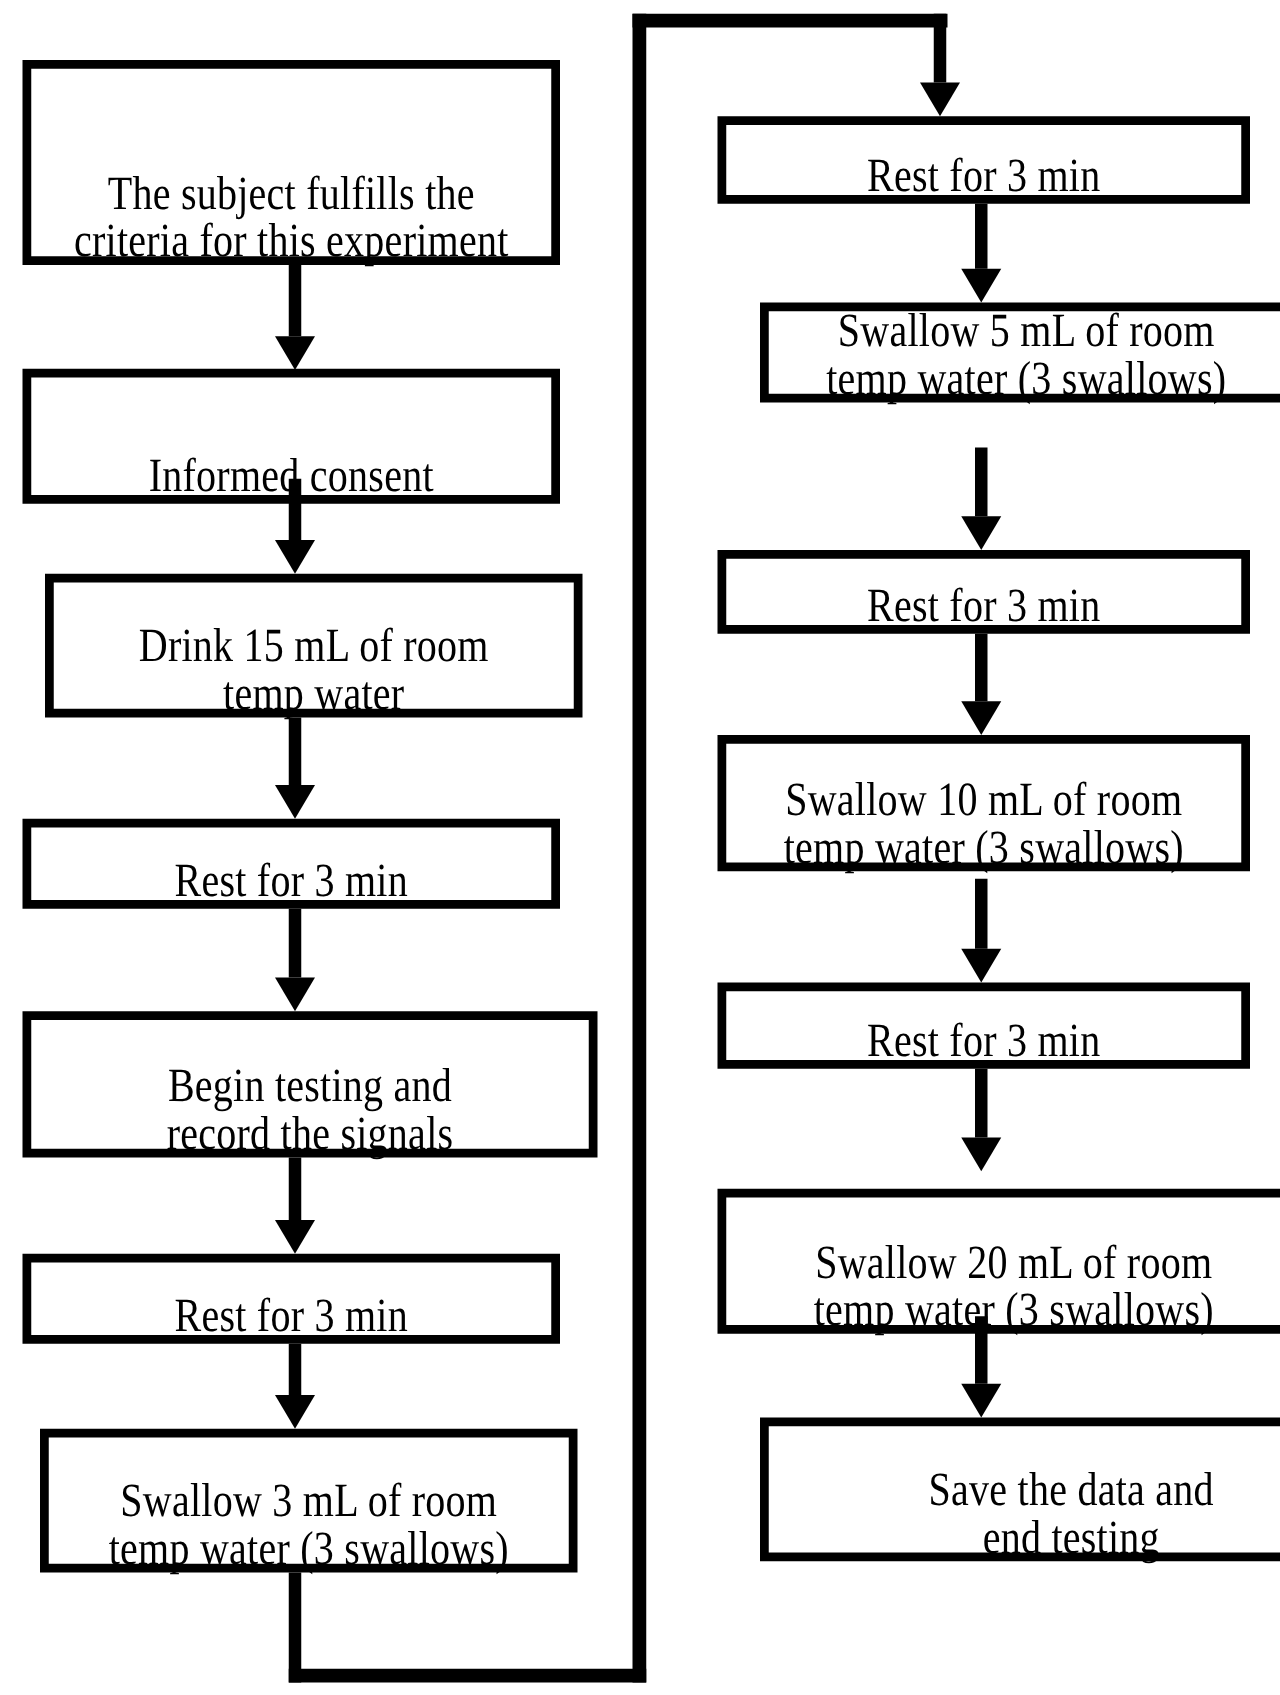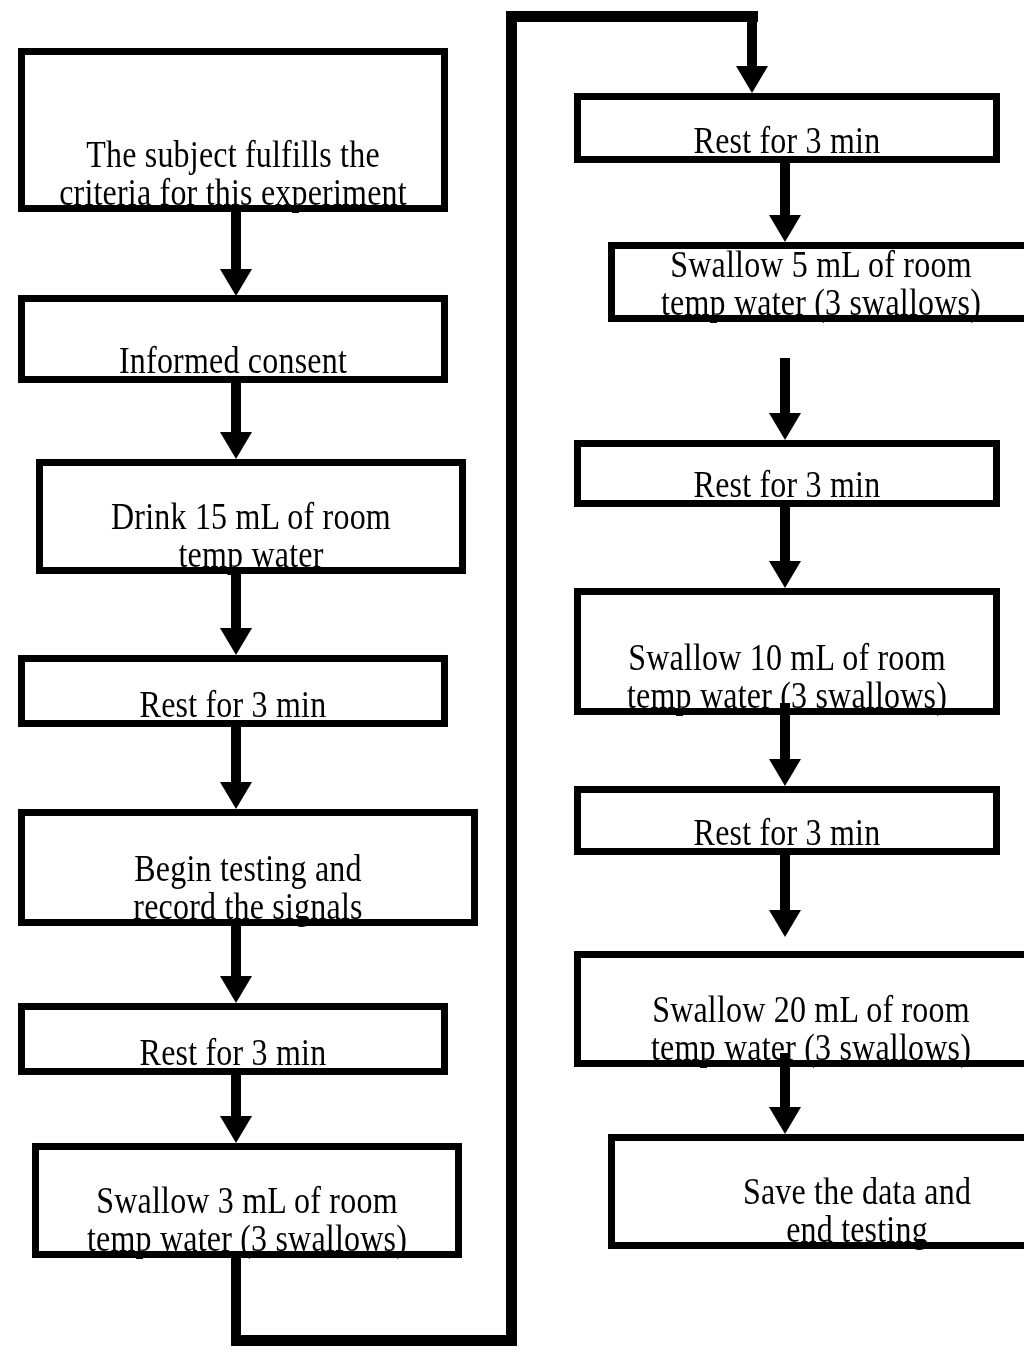--- a/index.html
+++ b/index.html
@@ -62,21 +62,21 @@
 </style>
 </head>
 <body>
 
 <div class="canvas">
 
   <div class="fbox" style="left:18px; top:48px; width:430px; height:164px;">
     <span class="lbl">The subject fulfills the
 criteria for this experiment</span>
   </div>
-  <div class="fbox" style="left:18px; top:295px; width:430px; height:88px;">
+  <div class="fbox" style="left:18px; top:295px; width:430px; height:108px;">
     <span class="lbl">Informed consent</span>
   </div>
   <div class="fbox" style="left:36px; top:459px; width:430px; height:115px;">
     <span class="lbl">Drink 15 mL of room
 temp water</span>
   </div>
   <div class="fbox" style="left:18px; top:655px; width:430px; height:72px;">
     <span class="lbl">Rest for 3 min</span>
   </div>
   <div class="fbox" style="left:18px; top:809px; width:460px; height:117px;">
@@ -94,21 +94,21 @@
   <div class="fbox" style="left:574px; top:93px; width:426px; height:70px;">
     <span class="lbl">Rest for 3 min</span>
   </div>
   <div class="fbox" style="left:608px; top:242px; width:426px; height:80px;">
     <span class="lbl">Swallow 5 mL of room
 temp water (3 swallows)</span>
   </div>
   <div class="fbox" style="left:574px; top:440px; width:426px; height:67px;">
     <span class="lbl">Rest for 3 min</span>
   </div>
-  <div class="fbox" style="left:574px; top:588px; width:426px; height:127px;">
+  <div class="fbox" style="left:574px; top:588px; width:426px; height:109px;">
     <span class="lbl">Swallow 10 mL of room
 temp water (3 swallows)</span>
   </div>
   <div class="fbox" style="left:574px; top:786px; width:426px; height:69px;">
     <span class="lbl">Rest for 3 min</span>
   </div>
   <div class="fbox" style="left:574px; top:951px; width:474px; height:116px;">
     <span class="lbl">Swallow 20 mL of room
 temp water (3 swallows)</span>
   </div>

